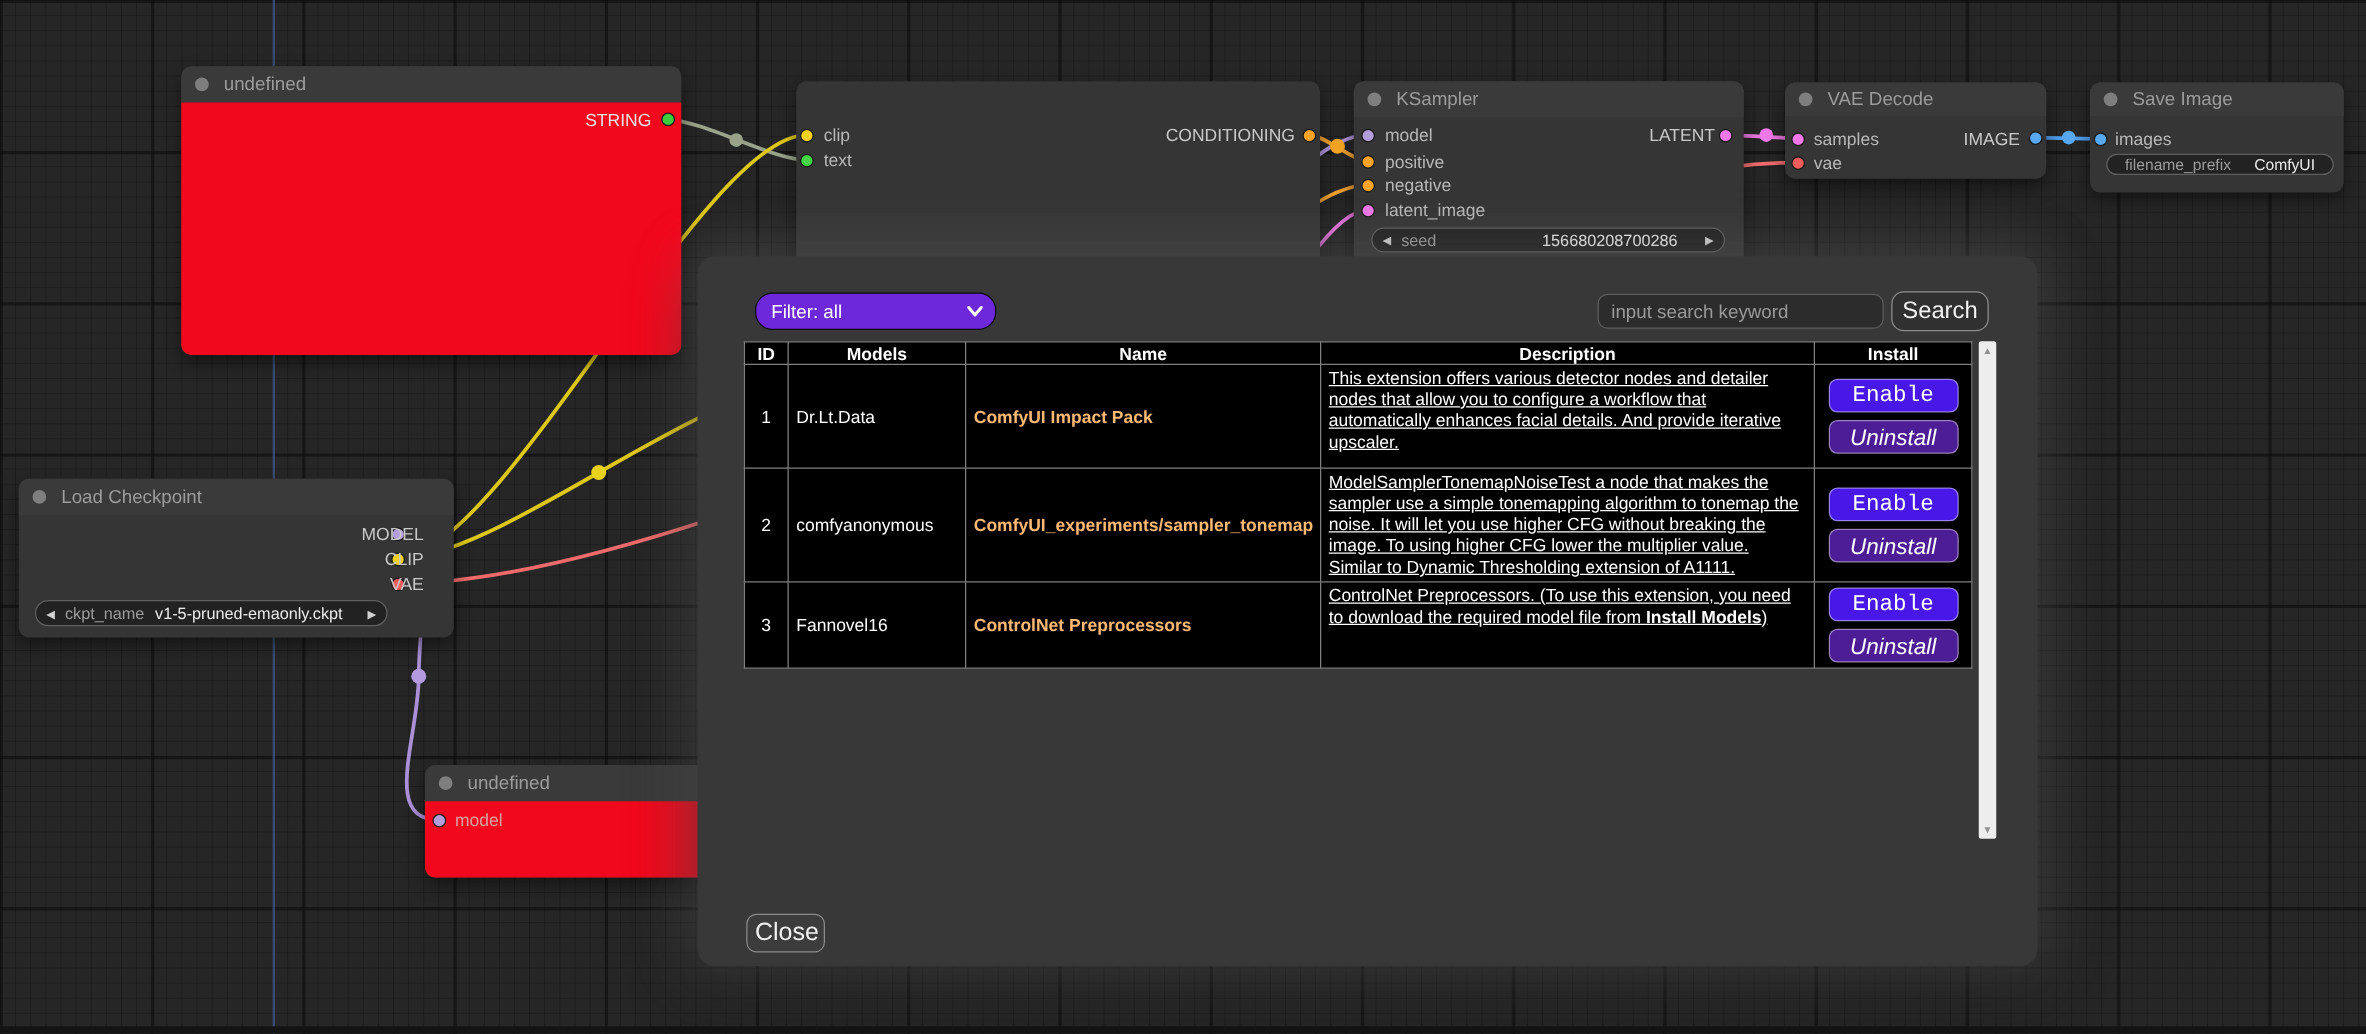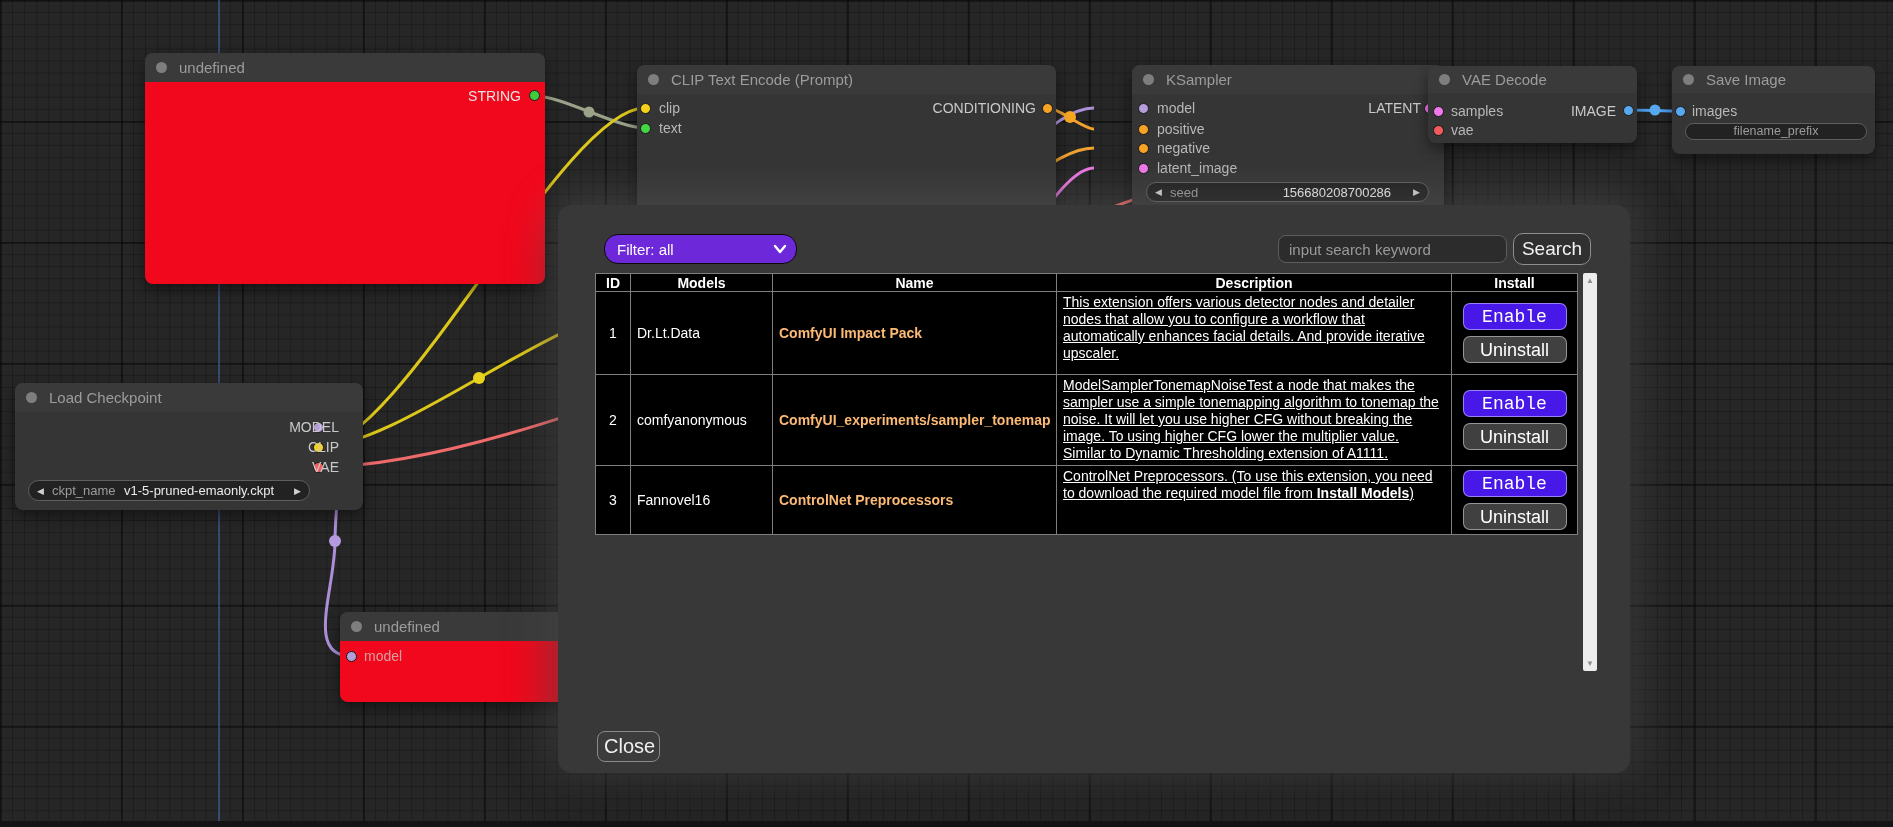--- a/index.html
+++ b/index.html
@@ -65,21 +65,21 @@
   td.c-author { padding:2px 6px; vertical-align:middle; }
   td.c-name { padding:2px 6px; vertical-align:middle; white-space:nowrap; overflow:hidden; }
   a.ext-link { color:#fdba74; font-weight:bold; cursor:pointer; }
   td.c-desc { padding:2px 6px; vertical-align:top; line-height:17px;text-decoration:underline; }
   td.c-install { vertical-align:middle; padding:4px 0; }
   .btns { display:flex; flex-direction:column; align-items:center; gap:6px; }
   .btn-enable, .btn-uninstall { width:104px; height:27px; border-radius:7px; color:#fff;
         font-size:18px; border:1px solid rgba(255,255,255,0.45); cursor:pointer;
         font-family:"Liberation Sans",sans-serif; line-height:1; }
   .btn-enable { background:#4718e8;font-family:Liberation Mono, monospace; }
-  .btn-uninstall { background:#404040; }
+  .btn-uninstall { background:#4c1d95;font-style:italic; }
   .vscroll { position:absolute; left:988px; top:0; width:14px; height:398px; background:#ededed;
              border-radius:2px; }
   .vscroll .sa { position:absolute; left:0; width:100%; text-align:center; color:#8f8f8f; font-size:8px; }
   .sa.up { top:3px; } .sa.down { bottom:3px; }
 </style>
 </head>
 <body>
 
 <div class="axis-line"></div>
 
@@ -109,33 +109,29 @@
   <div class="node-title">
     <span class="tdot"></span>
     <span>undefined</span>
   </div>
   <div class="node-body red"></div>
   <div class="slot-label out-label" style="right:24px;top:35px;color:#e5e5e5;">STRING</div>
   <span class="sdot" style="left:384px;top:37px;background:#3ecc3e;"></span>
 </div>
 
 <div class="node" style="left:637px;top:65px;width:419px;height:215px;">
-  <div class="node-title">
-    <span class="tdot"></span>
-    <span>CLIP Text Encode (Prompt)</span>
-  </div>
   <span class="sdot" style="left:3px;top:38px;background:#f6d21a;"></span>
   <div class="slot-label" style="left:22px;top:35px;">clip</div>
   <span class="sdot" style="left:3px;top:58px;background:#44d544;"></span>
   <div class="slot-label" style="left:22px;top:55px;">text</div>
   <span class="sdot" style="left:405px;top:38px;background:#f7a325;"></span>
   <div class="slot-label out-label" style="right:20px;top:35px;">CONDITIONING</div>
 </div>
 
-<div class="node" style="left:1132px;top:65px;width:312px;height:215px;">
+<div class="node" style="left:1083px;top:65px;width:312px;height:215px;">
   <div class="node-title">
     <span class="tdot"></span>
     <span>KSampler</span>
   </div>
   <span class="sdot" style="left:6px;top:38px;background:#b39ddb;"></span>
   <div class="slot-label" style="left:25px;top:35px;">model</div>
   <span class="sdot" style="left:6px;top:59px;background:#f7a325;"></span>
   <div class="slot-label" style="left:25px;top:56px;">positive</div>
   <span class="sdot" style="left:6px;top:78px;background:#f7a325;"></span>
   <div class="slot-label" style="left:25px;top:75px;">negative</div>
@@ -164,23 +160,23 @@
   <div class="slot-label out-label" style="right:21px;top:37px;">IMAGE</div>
 </div>
 
 <div class="node" style="left:1672px;top:66px;width:203px;height:88px;">
   <div class="node-title" style="height:27px;line-height:27px;">
     <span class="tdot" style="top:8px;"></span>
     <span>Save Image</span>
   </div>
   <span class="sdot" style="left:3px;top:40px;background:#58a8f0;"></span>
   <div class="slot-label" style="left:20px;top:37px;">images</div>
-  <div class="pill" style="left:13px;top:57px;width:182px;height:17px;border-radius:9px;font-size:12.5px;padding:0 14px;flex-direction:column;">
+  <div class="pill" style="left:13px;top:57px;width:182px;height:17px;border-radius:9px;font-size:12.5px;padding:0 14px;">
     <span>filename_prefix</span>
-    <span class="pval">Impact</span>
+    <span class="pval">ComfyUI</span>
   </div>
 </div>
 
 <div class="node" style="left:15px;top:383px;width:348px;height:127px;">
   <div class="node-title">
     <span class="tdot"></span>
     <span>Load Checkpoint</span>
   </div>
   <span class="sdot" style="left:298px;top:39px;background:#b39ddb;"></span>
   <div class="slot-label out-label" style="right:24px;top:36px;">MODEL</div>

